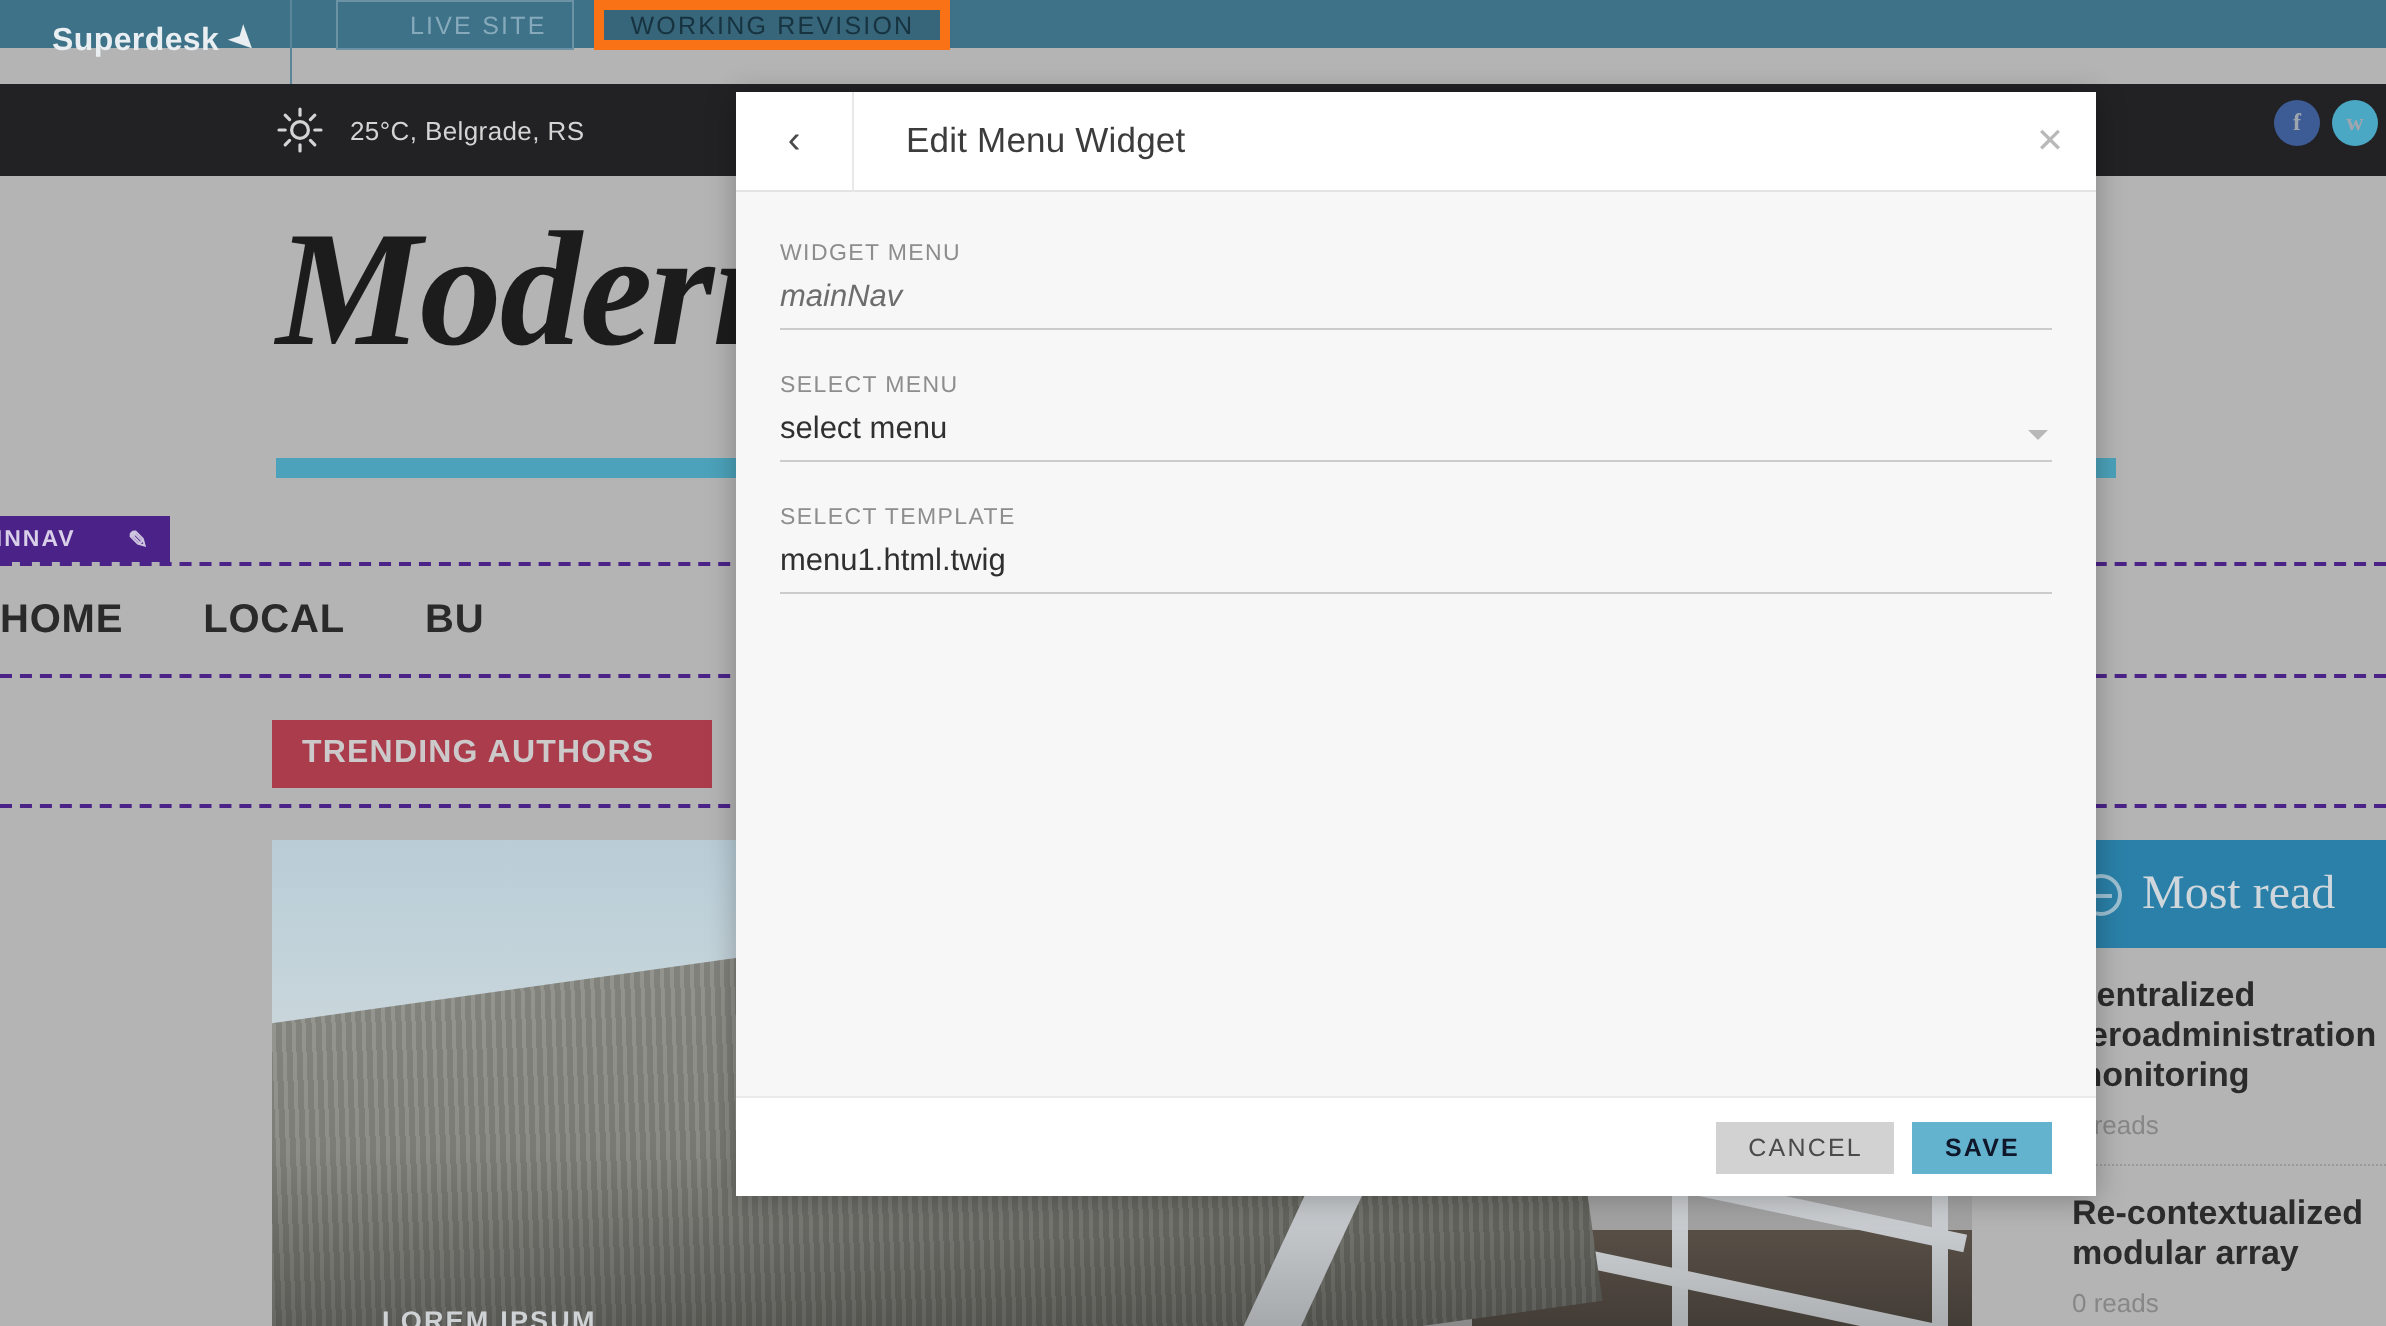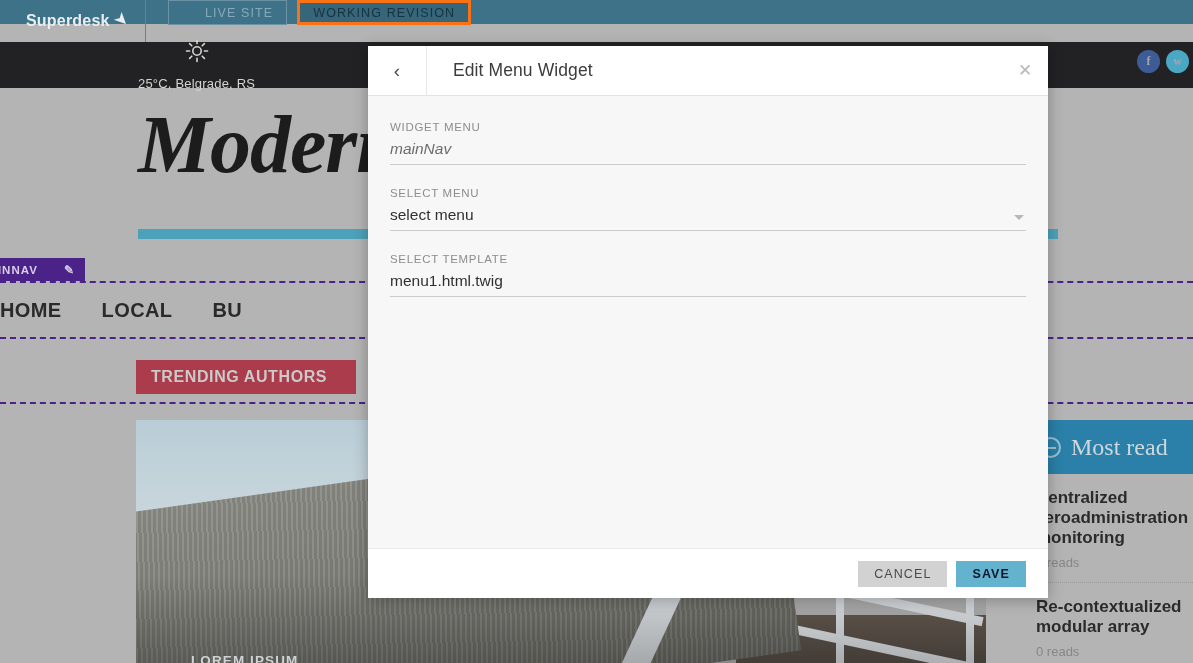--- a/index.html
+++ b/index.html
@@ -23,30 +23,30 @@
     height: 42px;
   }
   .sd-logo .arrow { font-size: 15px; transform: rotate(45deg) translateY(-2px); display:inline-block; }
   .sd-divider { width: 1px; height: 42px; background: #5b8699; }
   .sd-btns { display: flex; align-items: center; gap: 10px; padding-left: 22px; }
   .sd-btn {
     height: 25px; padding: 0 13px; display: flex; align-items: center;
     font-size: 12.5px; letter-spacing: 1.1px; cursor: pointer;
   }
   .sd-btn.ghost { border: 1px solid #6b93a5; color: #86aabb; background: transparent; padding-left: 36px; }
-  .sd-btn.active { background: #37657a; color: #16333f; border: 3px solid #f97316; }
+  .sd-btn.active { background: #37657a; color: #16333f; border: 5px solid #f97316; }
 
   
   .site { position: absolute; left: 0; top: 42px; width: 1193px; height: 621px; background: #b4b4b4; }
 
   .weatherbar {
     position: absolute; left: 0; top: 0; width: 1193px; height: 46px;
     background: #222224; display: flex; align-items: center;
   }
-  .weather-inner { display: flex; align-items: center; gap: 13px; padding-left: 138px; flex-direction: column; }
+  .weather-inner { display: flex; align-items: center; gap: 13px; padding-left: 138px; }
   .weather-text { color: #d4d4d4; font-size: 13px; letter-spacing: .2px; }
   .social { position: absolute; right: 4px; top: 8px; display: flex; gap: 6px; }
   .soc {
     width: 23px; height: 23px; border-radius: 50%;
     display: flex; align-items: center; justify-content: center;
     color: #9fa6ae; font-size: 12px; font-weight: bold;
     font-family: "Liberation Serif", serif;
   }
   .soc.fb { background: #3d5c96; }
   .soc.tw { background: #4aa8c4; }

